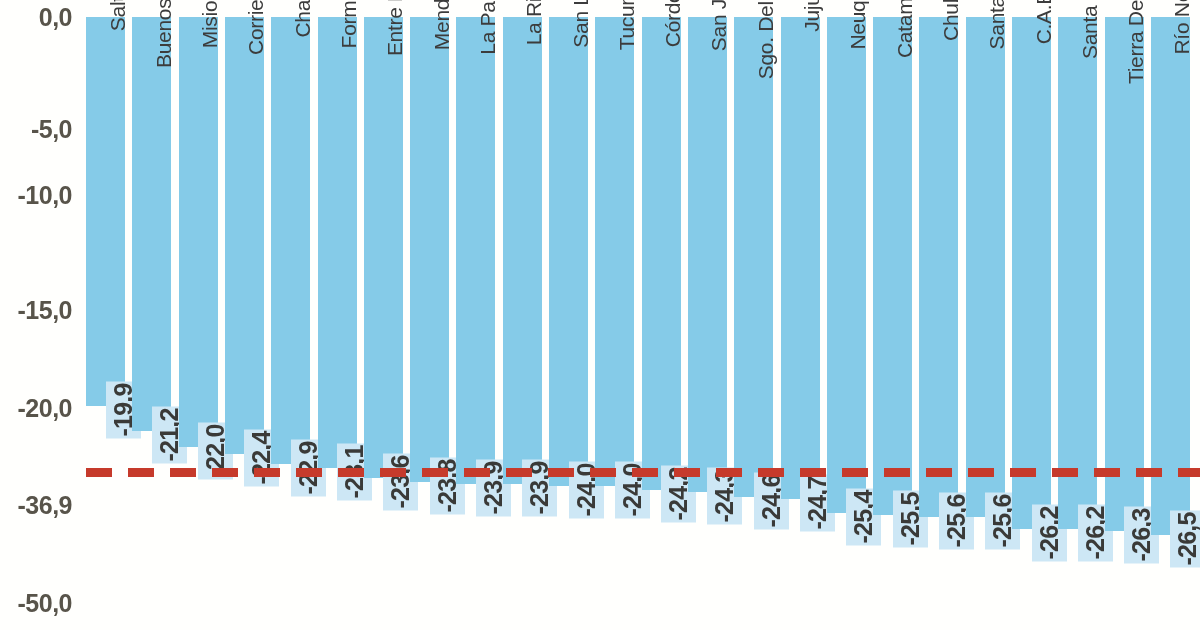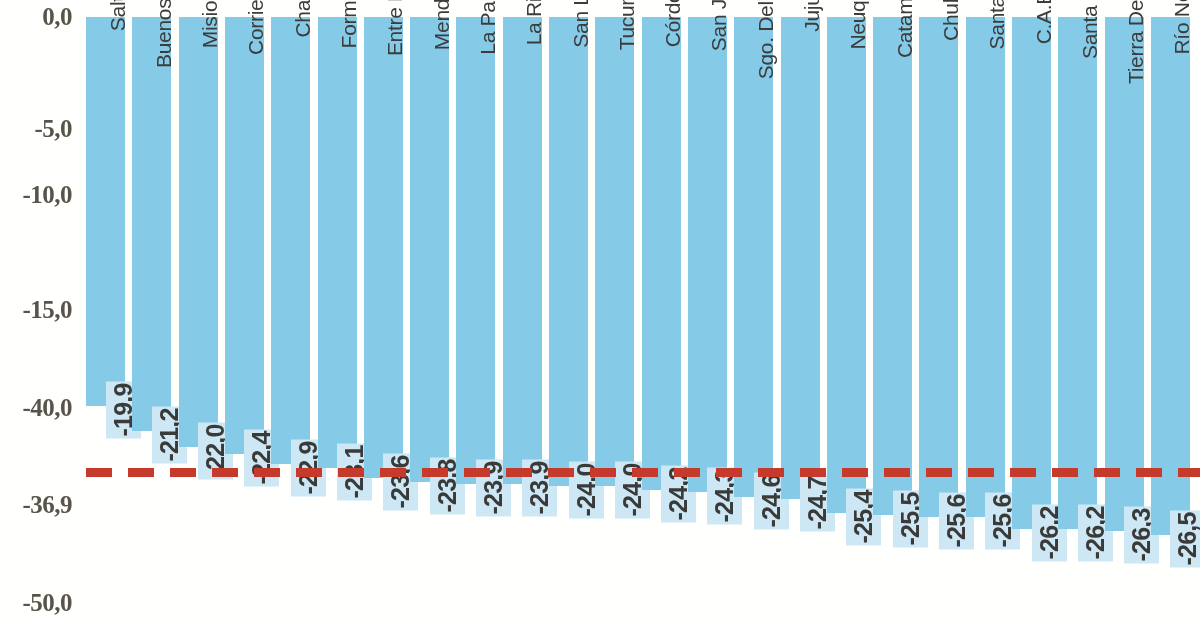--- a/index.html
+++ b/index.html
@@ -29,21 +29,21 @@
   }
   .y-tick-label {
     position: absolute;
     right: 6px;
     transform: translateY(-50%);
     font-size: 25px;
     font-weight: bold;
     color: #58544A;
     letter-spacing: -0.5px;
     white-space: nowrap;
-    font-family: Liberation Serif, serif;
+    font-family: Liberation Sans, sans-serif;
   }
 
   
   #plot-area {
     position: absolute;
     left: 86px;
     top: 0;
     width: 1114px;
     height: 630px;
   }
@@ -107,21 +107,21 @@
 </head>
 <body>
 
 <div id="chart-root">
 
   <div id="y-axis">
       <div class="y-tick-label" style="top: 17px;">0,0</div>
       <div class="y-tick-label" style="top: 129px;">-5,0</div>
       <div class="y-tick-label" style="top: 195px;">-10,0</div>
       <div class="y-tick-label" style="top: 309.95px;">-15,0</div>
-      <div class="y-tick-label" style="top: 407.6px;">-40,0</div>
+      <div class="y-tick-label" style="top: 407.6px;">-20,0</div>
       <div class="y-tick-label" style="top: 505.25px;">-36,9</div>
       <div class="y-tick-label" style="top: 602.9px;">-50,0</div>
     </div>
 
   <div id="plot-area">
       <div class="bar-slot" style="left: 0px; width: 39px;">
         <div class="bar-rect" style="top: 17px; height: 388.647px;"></div>
         <div class="bar-category-label">Salta</div>
         <div class="bar-value-label" style="top: 409.647px; transform: translateX(-50%) rotate(-90deg); transform-origin: center top;">-19,9</div>
       </div>

